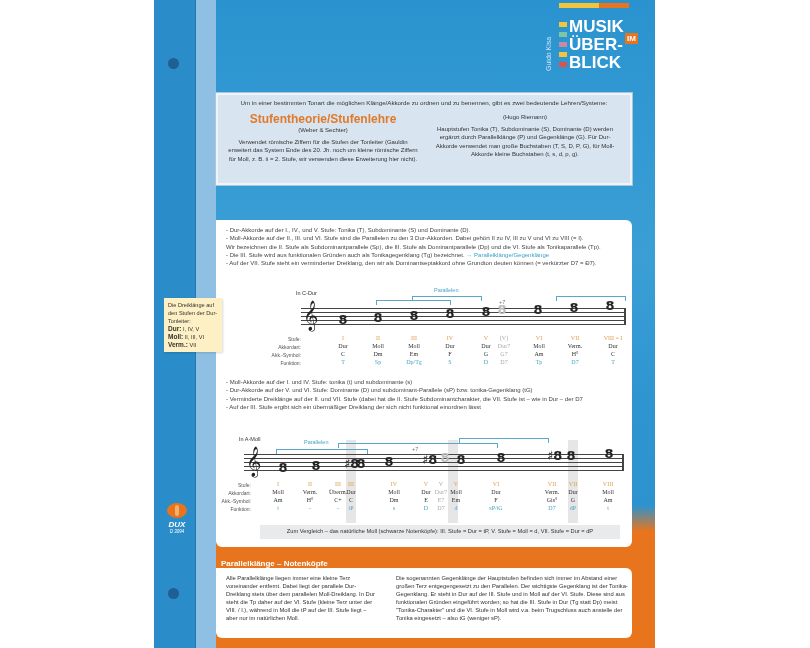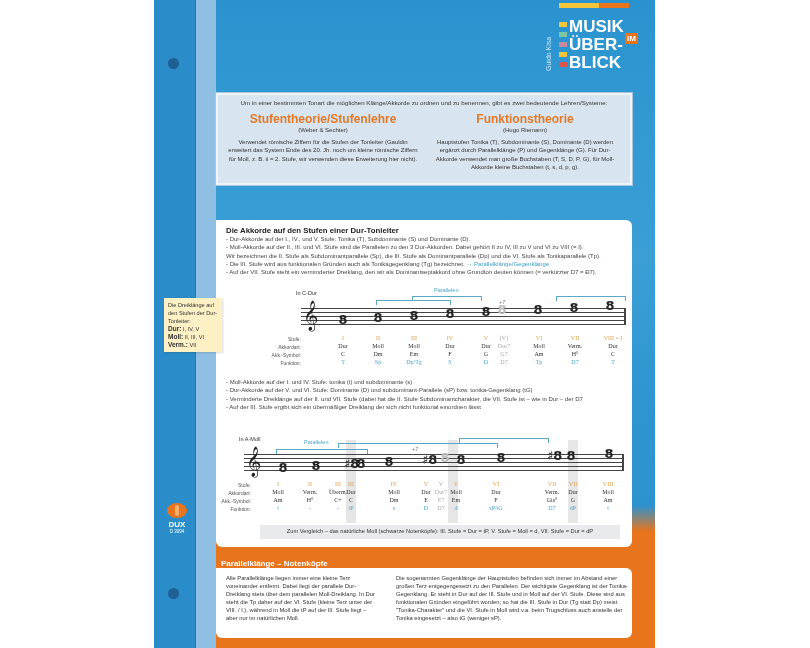--- a/index.html
+++ b/index.html
@@ -2,21 +2,21 @@
 <html><head>
 <meta charset="utf-8">
 <style>
   * { box-sizing: border-box; margin: 0; padding: 0; }
   html, body { width: 810px; height: 648px; background: #ffffff; overflow: hidden; }
   body { font-family: "Liberation Sans", sans-serif; position: relative; }
 
   .page { position: absolute; left: 154px; top: 0; width: 501px; height: 648px;
     background: linear-gradient(180deg, #2a93cf 0%, #3b9fd6 40%, #2e95d0 62%, #2c93cf 78%, #e8751e 82%, #e8741c 100%); }
   .binder { position: absolute; left: 0; top: 0; width: 42px; height: 100%;
-    background: #2a8cc8; border-right: 1px solid #2279b0; }
+    background: #2a8cc8; border-right: 1px solid #2279b0; font-style: italic; }
   .hole { position: absolute; left: 14px; width: 11px; height: 11px; border-radius: 50%; background: #1f5f93; }
   .inner-strip { position: absolute; left: 42px; top: 0; width: 20px; height: 100%; background: #8fc0e4; }
 
   .title { position: absolute; left: 55px; top: 45px; color: #eaf6ff; font-size: 22px; font-weight: bold; letter-spacing: 0.2px; }
   .title-num { display: inline-block; width: 22px; height: 22px; border-radius: 50%; background: #e8751e; color: #fff;
     font-size: 16px; text-align: center; line-height: 22px; margin-left: 6px; vertical-align: 2px; }
 
   .logo { position: absolute; left: 405px; top: 3px; width: 82px; height: 70px; }
   .logo .bar { position: absolute; left: 0; height: 5px; }
   .logo .word { position: absolute; left: 10px; color: #fff; font-weight: bold; font-size: 17px; line-height: 16px; }
@@ -94,29 +94,27 @@
   </div>
 
   <div class="intro">
     <div class="lead">Um in einer bestimmten Tonart die möglichen Klänge/Akkorde zu ordnen und zu benennen, gibt es zwei bedeutende Lehren/Systeme:</div>
     <div class="col" style="left:10px">
       <h3>Stufentheorie/Stufenlehre</h3>
       <div>(Weber &amp; Sechter)</div>
       <div style="margin-top:3px">Verwendet römische Ziffern für die Stufen der Tonleiter (Gauldin erweitert das System Ende des 20. Jh. noch um kleine römische Ziffern für Moll, z. B. ii = 2. Stufe, wir verwenden diese Erweiterung hier nicht).</div>
     </div>
     <div class="col" style="left:212px">
-      <h3>Funktionstheorie</h3>
       <div>(Hugo Riemann)</div>
       <div style="margin-top:3px">Hauptstufen Tonika (T), Subdominante (S), Dominante (D) werden ergänzt durch Parallelklänge (P) und Gegenklänge (G). Für Dur-Akkorde verwendet man große Buchstaben (T, S, D, P, G), für Moll-Akkorde kleine Buchstaben (t, s, d, p, g).</div>
     </div>
   </div>
 
   <div class="panel" style="left:62px;top:220px;width:416px;height:327px">
     <div style="position:absolute;left:10px;top:6px">
-      <h4>Die Akkorde auf den Stufen einer Dur-Tonleiter</h4>
       <div class="bul">- Dur-Akkorde auf der I., IV., und V. Stufe: Tonika (T), Subdominante (S) und Dominante (D).</div>
       <div class="bul">- Moll-Akkorde auf der II., III. und VI. Stufe sind die Parallelen zu den 3 Dur-Akkorden. Dabei gehört II zu IV, III zu V und VI zu VIII (= I).</div>
       <div class="bul">  Wir bezeichnen die II. Stufe als Subdominantparallele (Sp), die III. Stufe als Dominantparallele (Dp) und die VI. Stufe als Tonikaparallele (Tp).</div>
       <div class="bul"><span>- Die III. Stufe wird aus funktionalen Gründen auch als Tonikagegenklang (Tg) bezeichnet.</span> <span class="link">→ Parallelklänge/Gegenklänge</span></div>
       <div class="bul">- Auf der VII. Stufe steht ein verminderter Dreiklang, den wir als Dominantseptakkord ohne Grundton deuten können (= verkürzter D7 = Đ7).</div>
     </div>
 
     <div style="position:absolute;left:80px;top:70px;font-size:5.5px;color:#333">In C-Dur</div>
     <div class="bracket" style="left:160px;top:80px;width:75px"></div>
     <div class="bracket" style="left:196px;top:76px;width:70px"></div>

